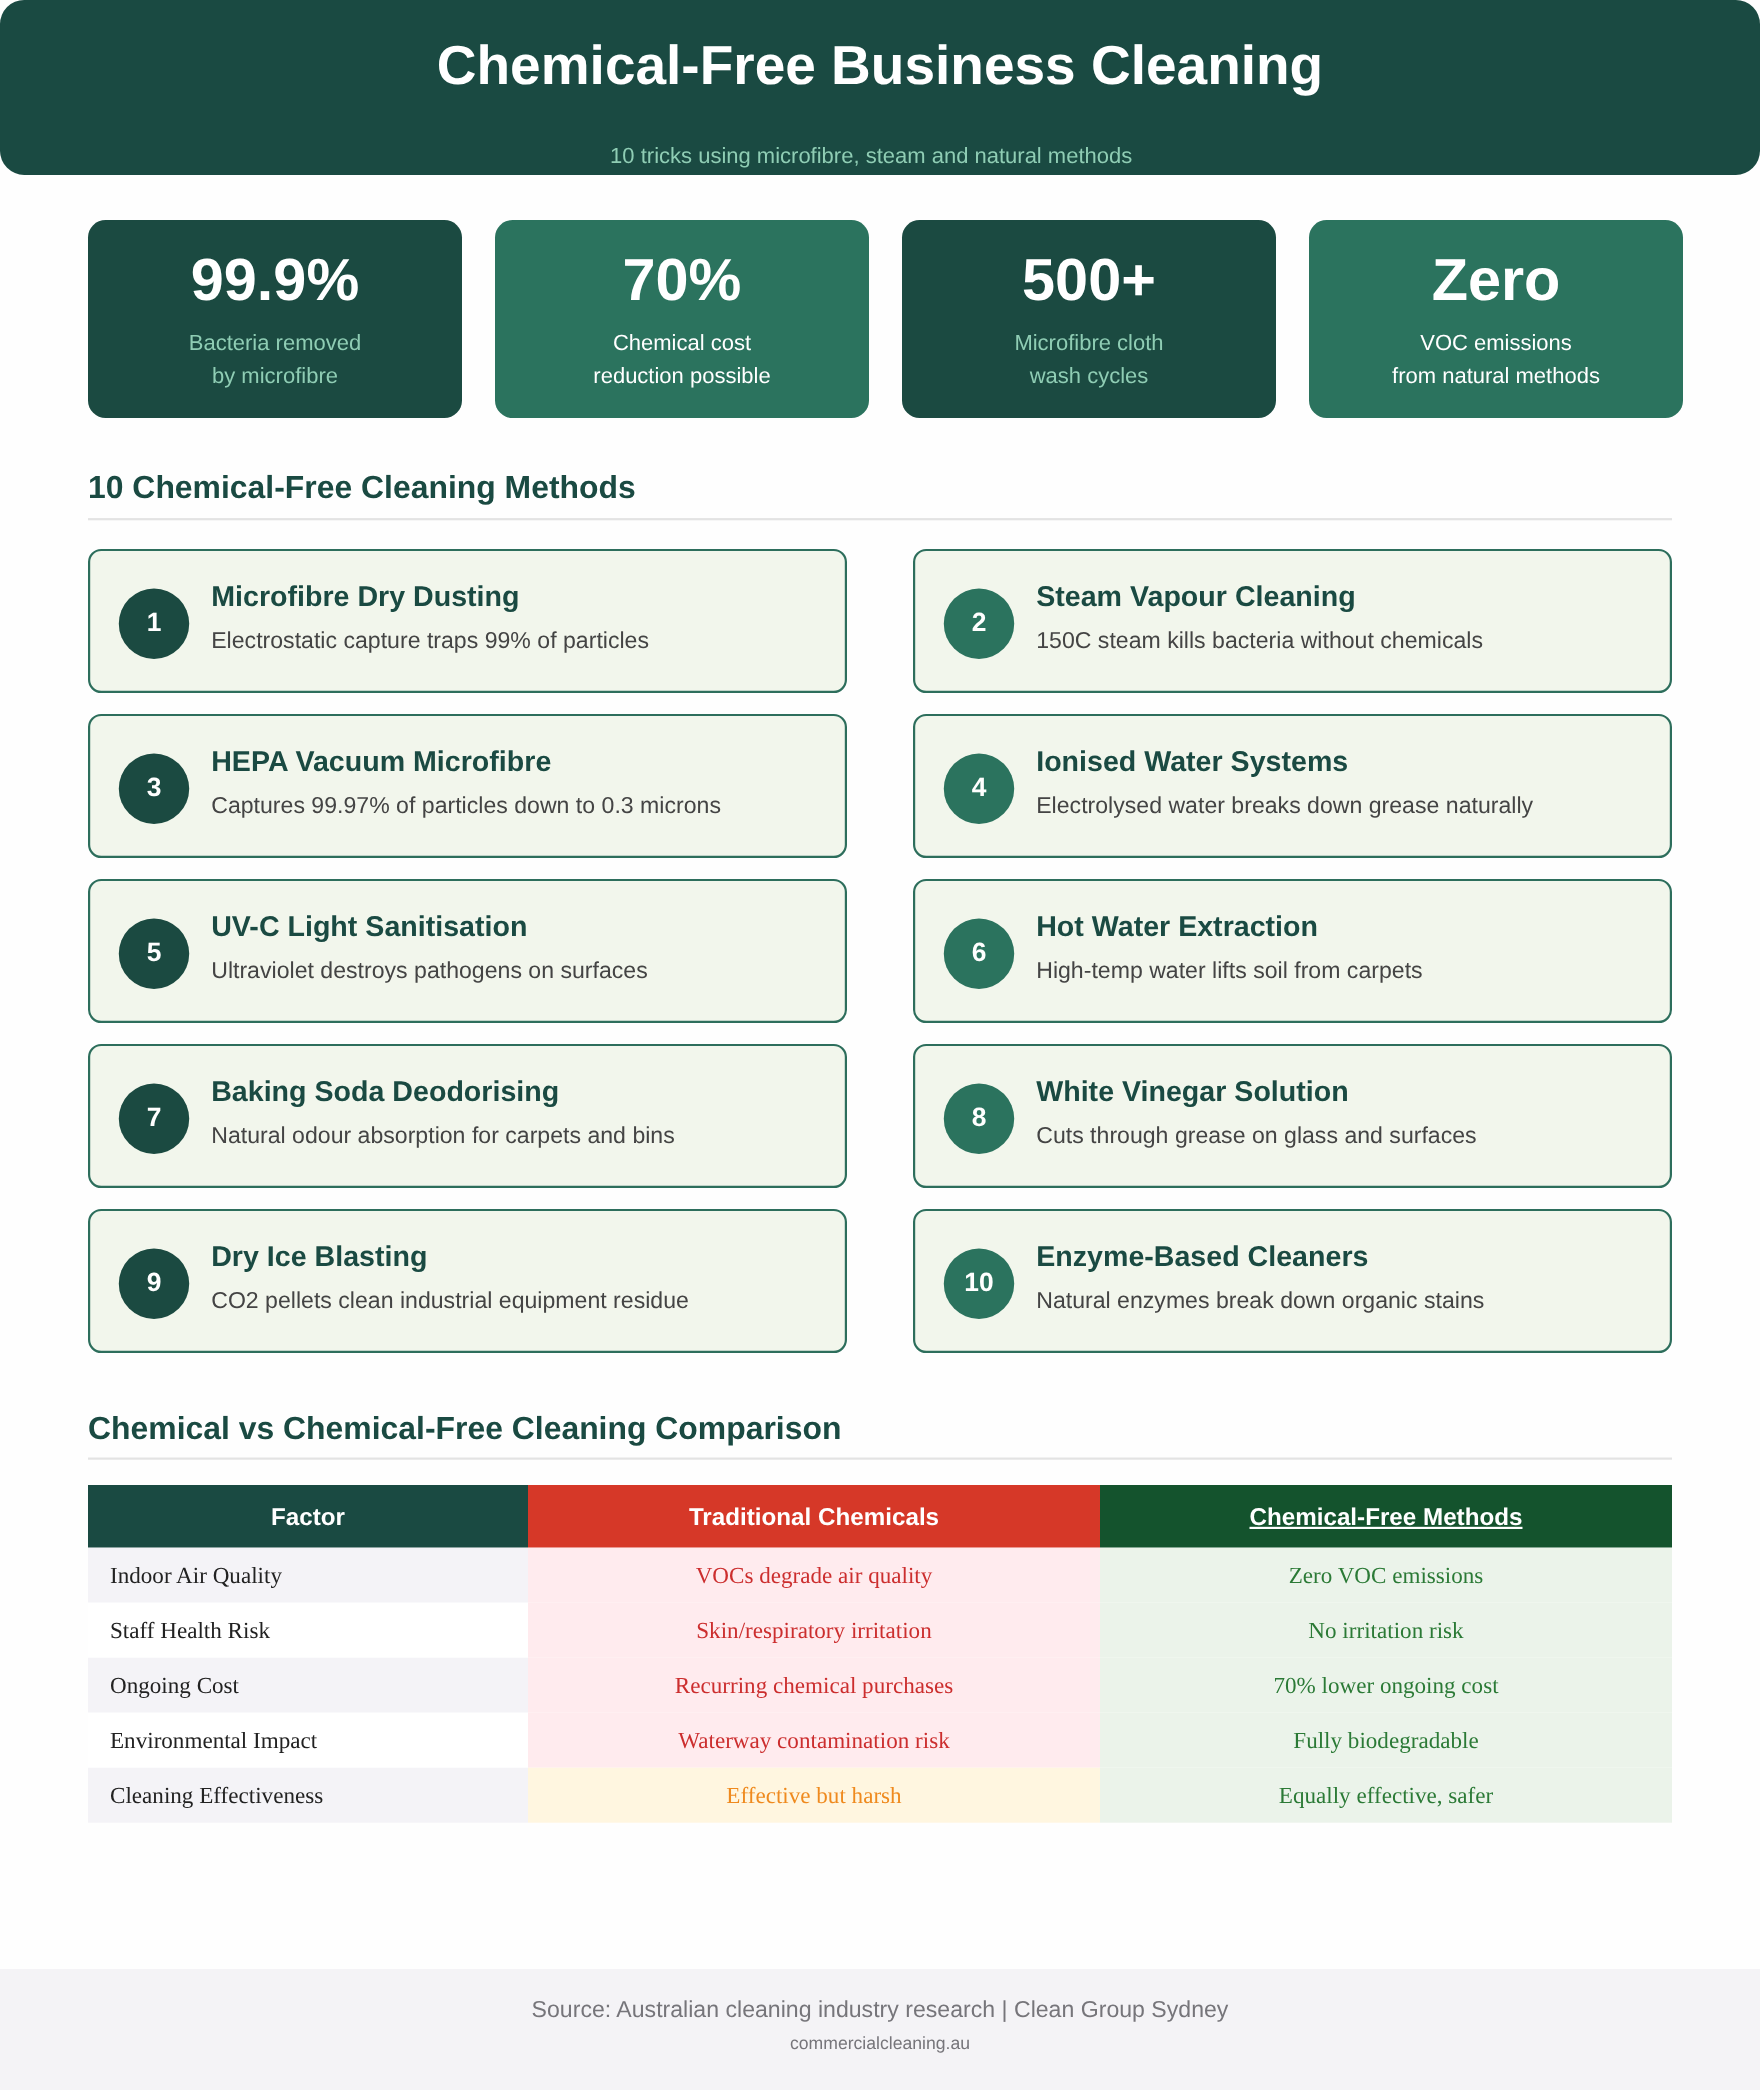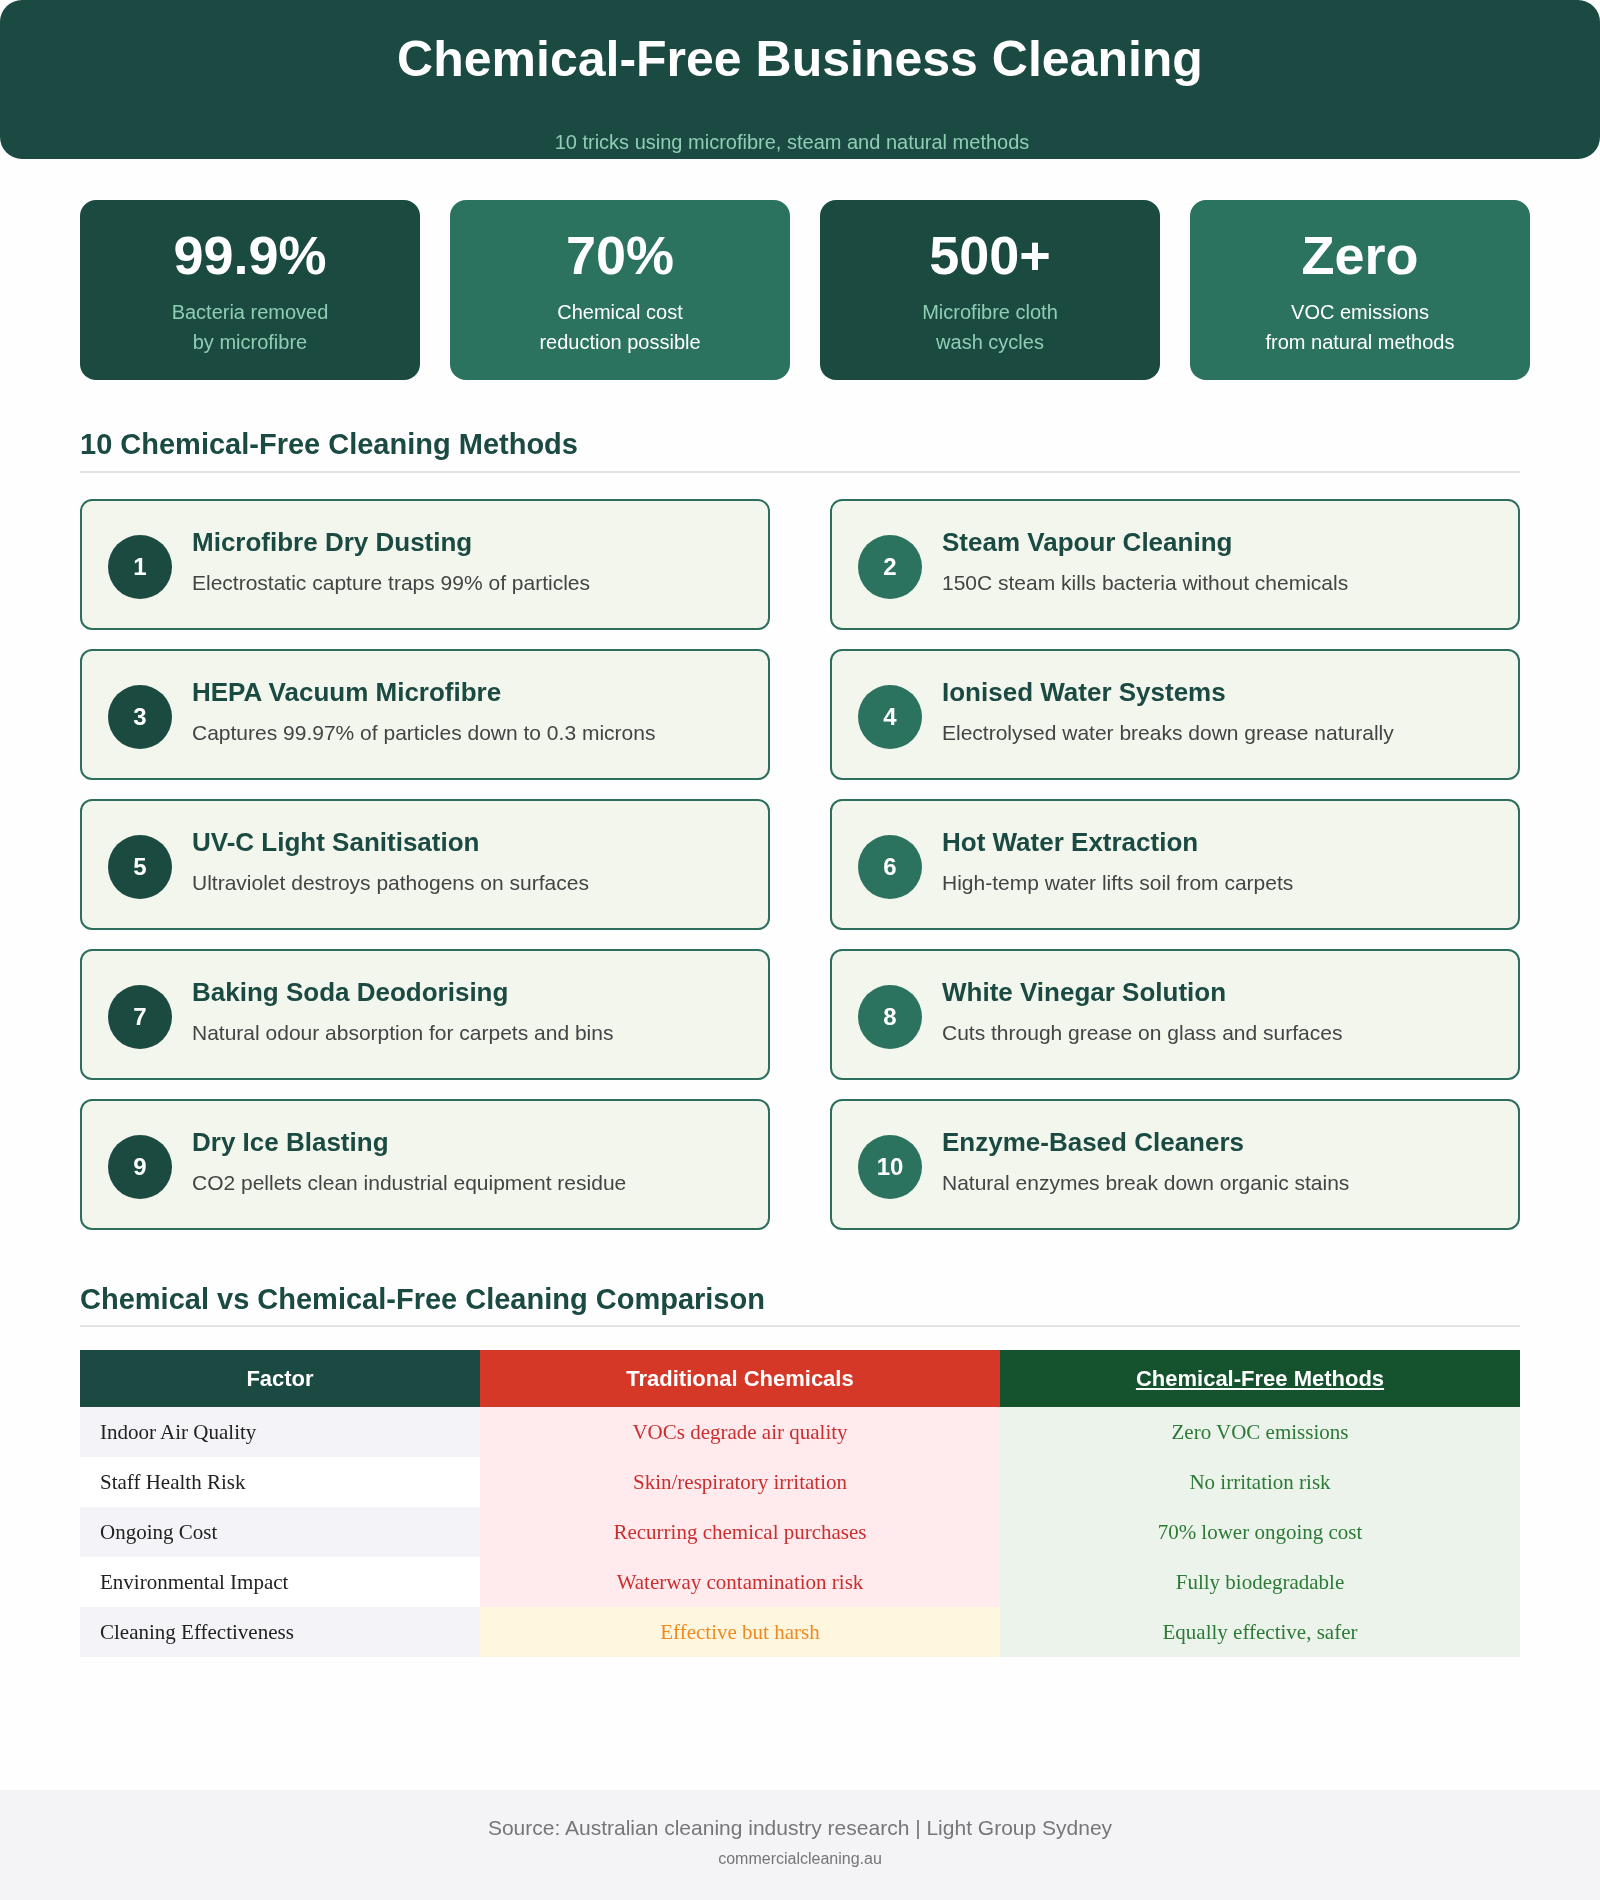--- a/index.html
+++ b/index.html
@@ -188,17 +188,17 @@
       </tr>
       <tr class="odd">
         <td class="factor">Cleaning Effectiveness</td>
         <td class="trad warn">Effective but harsh</td>
         <td class="free">Equally effective, safer</td>
       </tr>
     </tbody>
   </table>
 
   <footer class="footer">
-    <div class="source">Source: Australian cleaning industry research | Light Group Sydney</div>
+    <div class="source">Source: Australian cleaning industry research | Clean Group Sydney</div>
     <div class="site">commercialcleaning.au</div>
   </footer>
 
 </div>
 
 </body></html>

